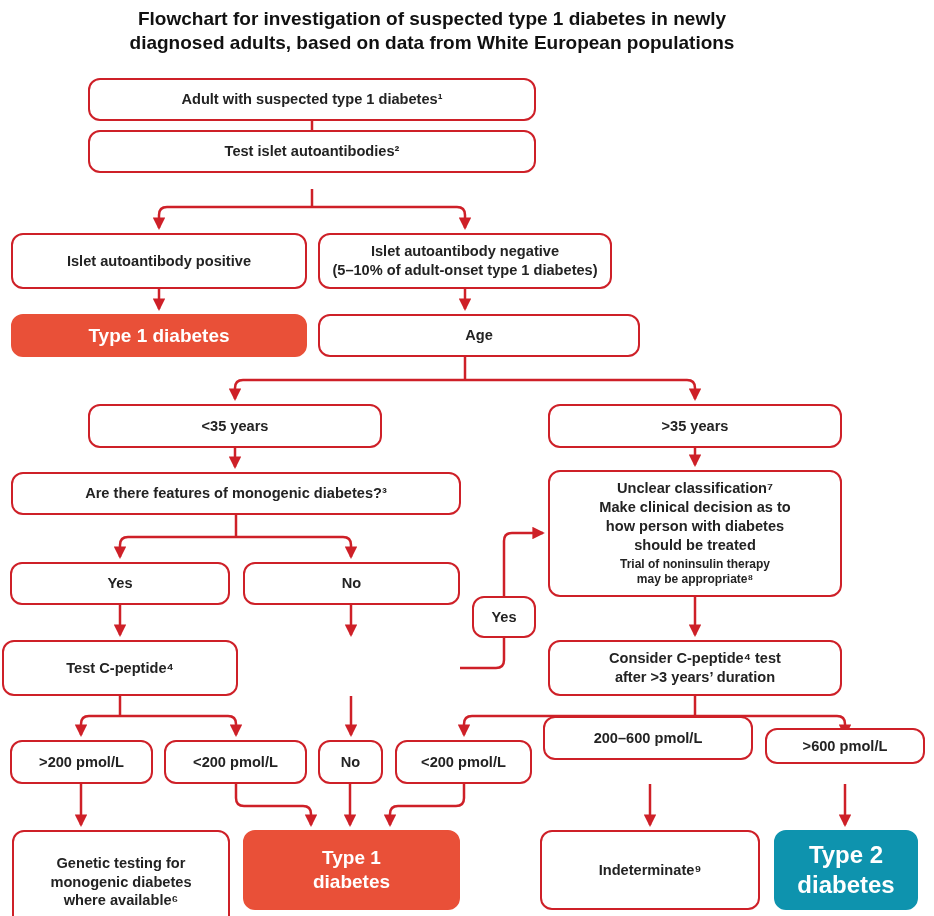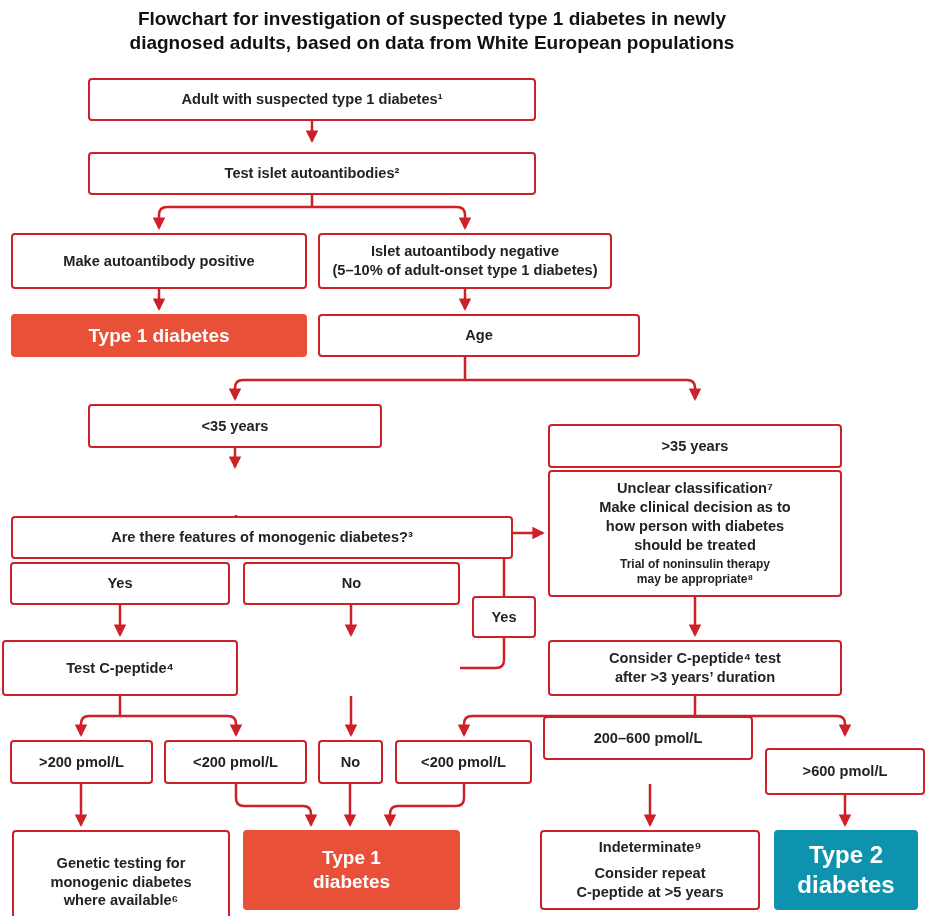--- a/index.html
+++ b/index.html
@@ -7,22 +7,22 @@
     position:relative;width:934px;height:916px;background:#ffffff;
     font-family:"Liberation Sans","DejaVu Sans",sans-serif;overflow:hidden;
   }
   #title{
     position:absolute;left:0;top:7px;width:864px;text-align:center;
     font-size:19px;font-weight:bold;color:#111111;line-height:1.25;white-space:pre-line;
   }
   #connectors{position:absolute;left:0;top:0;}
   .node{
     position:absolute;box-sizing:border-box;background:#ffffff;
-    border:2.5px solid #CE2028;border-radius:4px;
-    display:flex;flex-direction:column;justify-content:center;
+    border:2.5px solid #CE2028;border-radius:12px;
+    display:flex;flex-direction:column;align-items:center;justify-content:center;
     text-align:center;color:#232323;font-weight:bold;font-size:14.6px;line-height:1.3;
     white-space:pre-line;padding:2px 0;
   }
   .node .note{font-size:12px;line-height:1.3;margin-top:2px;}
   .node .note2{font-size:14.6px;line-height:1.3;margin-top:7px;}
   .fill-orange{background:#E95038;border-color:#E95038;color:#ffffff;font-size:19px;line-height:1.25;}
   .fill-teal{background:#0E93AE;border-color:#0E93AE;color:#ffffff;font-size:24px;line-height:1.25;}
 </style>
 </head>
 <body>
@@ -84,50 +84,50 @@
       <path d="M464 784 V798 Q464 806 456 806 H398 Q390 806 390 814 V825" marker-end="url(#arr)"></path>
       <path d="M650 784 V825" marker-end="url(#arr)"></path>
       <path d="M845 784 V825" marker-end="url(#arr)"></path>
     </g>
   </svg>
 
   <div class="node" style="left:88px;top:78px;width:448px;height:43px;">
     <span>Adult with suspected type 1 diabetes¹</span>
   </div>
 
-  <div class="node" style="left:88px;top:152px;width:448px;height:43px;">
+  <div class="node" style="left:88px;top:130px;width:448px;height:43px;">
     <span>Test islet autoantibodies²</span>
   </div>
 
   <div class="node" style="left:11px;top:233px;width:296px;height:56px;">
-    <span>Make autoantibody positive</span>
+    <span>Islet autoantibody positive</span>
   </div>
 
   <div class="node" style="left:318px;top:233px;width:294px;height:56px;">
     <span>Islet autoantibody negative
 (5–10% of adult-onset type 1 diabetes)</span>
   </div>
 
   <div class="node fill-orange" style="left:11px;top:314px;width:296px;height:43px;">
     <span>Type 1 diabetes</span>
   </div>
 
   <div class="node" style="left:318px;top:314px;width:322px;height:43px;">
     <span>Age</span>
   </div>
 
   <div class="node" style="left:88px;top:404px;width:294px;height:44px;">
     <span>&lt;35 years</span>
   </div>
 
-  <div class="node" style="left:548px;top:404px;width:294px;height:44px;margin-top:20px;">
+  <div class="node" style="left:548px;top:404px;width:294px;height:44px;">
     <span>&gt;35 years</span>
   </div>
 
-  <div class="node" style="left:11px;top:472px;width:502px;height:43px;margin-top:44px;">
+  <div class="node" style="left:11px;top:472px;width:450px;height:43px;">
     <span>Are there features of monogenic diabetes?³</span>
   </div>
 
   <div class="node" style="left:548px;top:470px;width:294px;height:127px;">
     <span>Unclear classification⁷
 Make clinical decision as to
 how person with diabetes
 should be treated</span>
     <span class="note">Trial of noninsulin therapy
 may be appropriate⁸</span>
@@ -168,39 +168,37 @@
   </div>
 
   <div class="node" style="left:395px;top:740px;width:137px;height:44px;">
     <span>&lt;200 pmol/L</span>
   </div>
 
   <div class="node" style="left:543px;top:716px;width:210px;height:44px;">
     <span>200–600 pmol/L</span>
   </div>
 
-  <div class="node" style="left:765px;top:748px;width:160px;height:47px;">
+  <div class="node" style="left:765px;top:728px;width:160px;height:36px;">
     <span>&gt;600 pmol/L</span>
   </div>
 
   <div class="node" style="left:12px;top:830px;width:218px;height:104px;">
     <span>Genetic testing for
 monogenic diabetes
 where available⁶</span>
   </div>
 
   <div class="node fill-orange" style="left:243px;top:830px;width:217px;height:80px;">
     <span>Type 1
 diabetes</span>
   </div>
 
   <div class="node" style="left:540px;top:830px;width:220px;height:80px;">
     <span>Indeterminate⁹</span>
-    <span class="note2">Consider repeat
-C-peptide at &gt;5 years</span>
   </div>
 
   <div class="node fill-teal" style="left:774px;top:830px;width:144px;height:80px;">
     <span>Type 2
 diabetes</span>
   </div>
 
 </div>
 
 </body></html>

